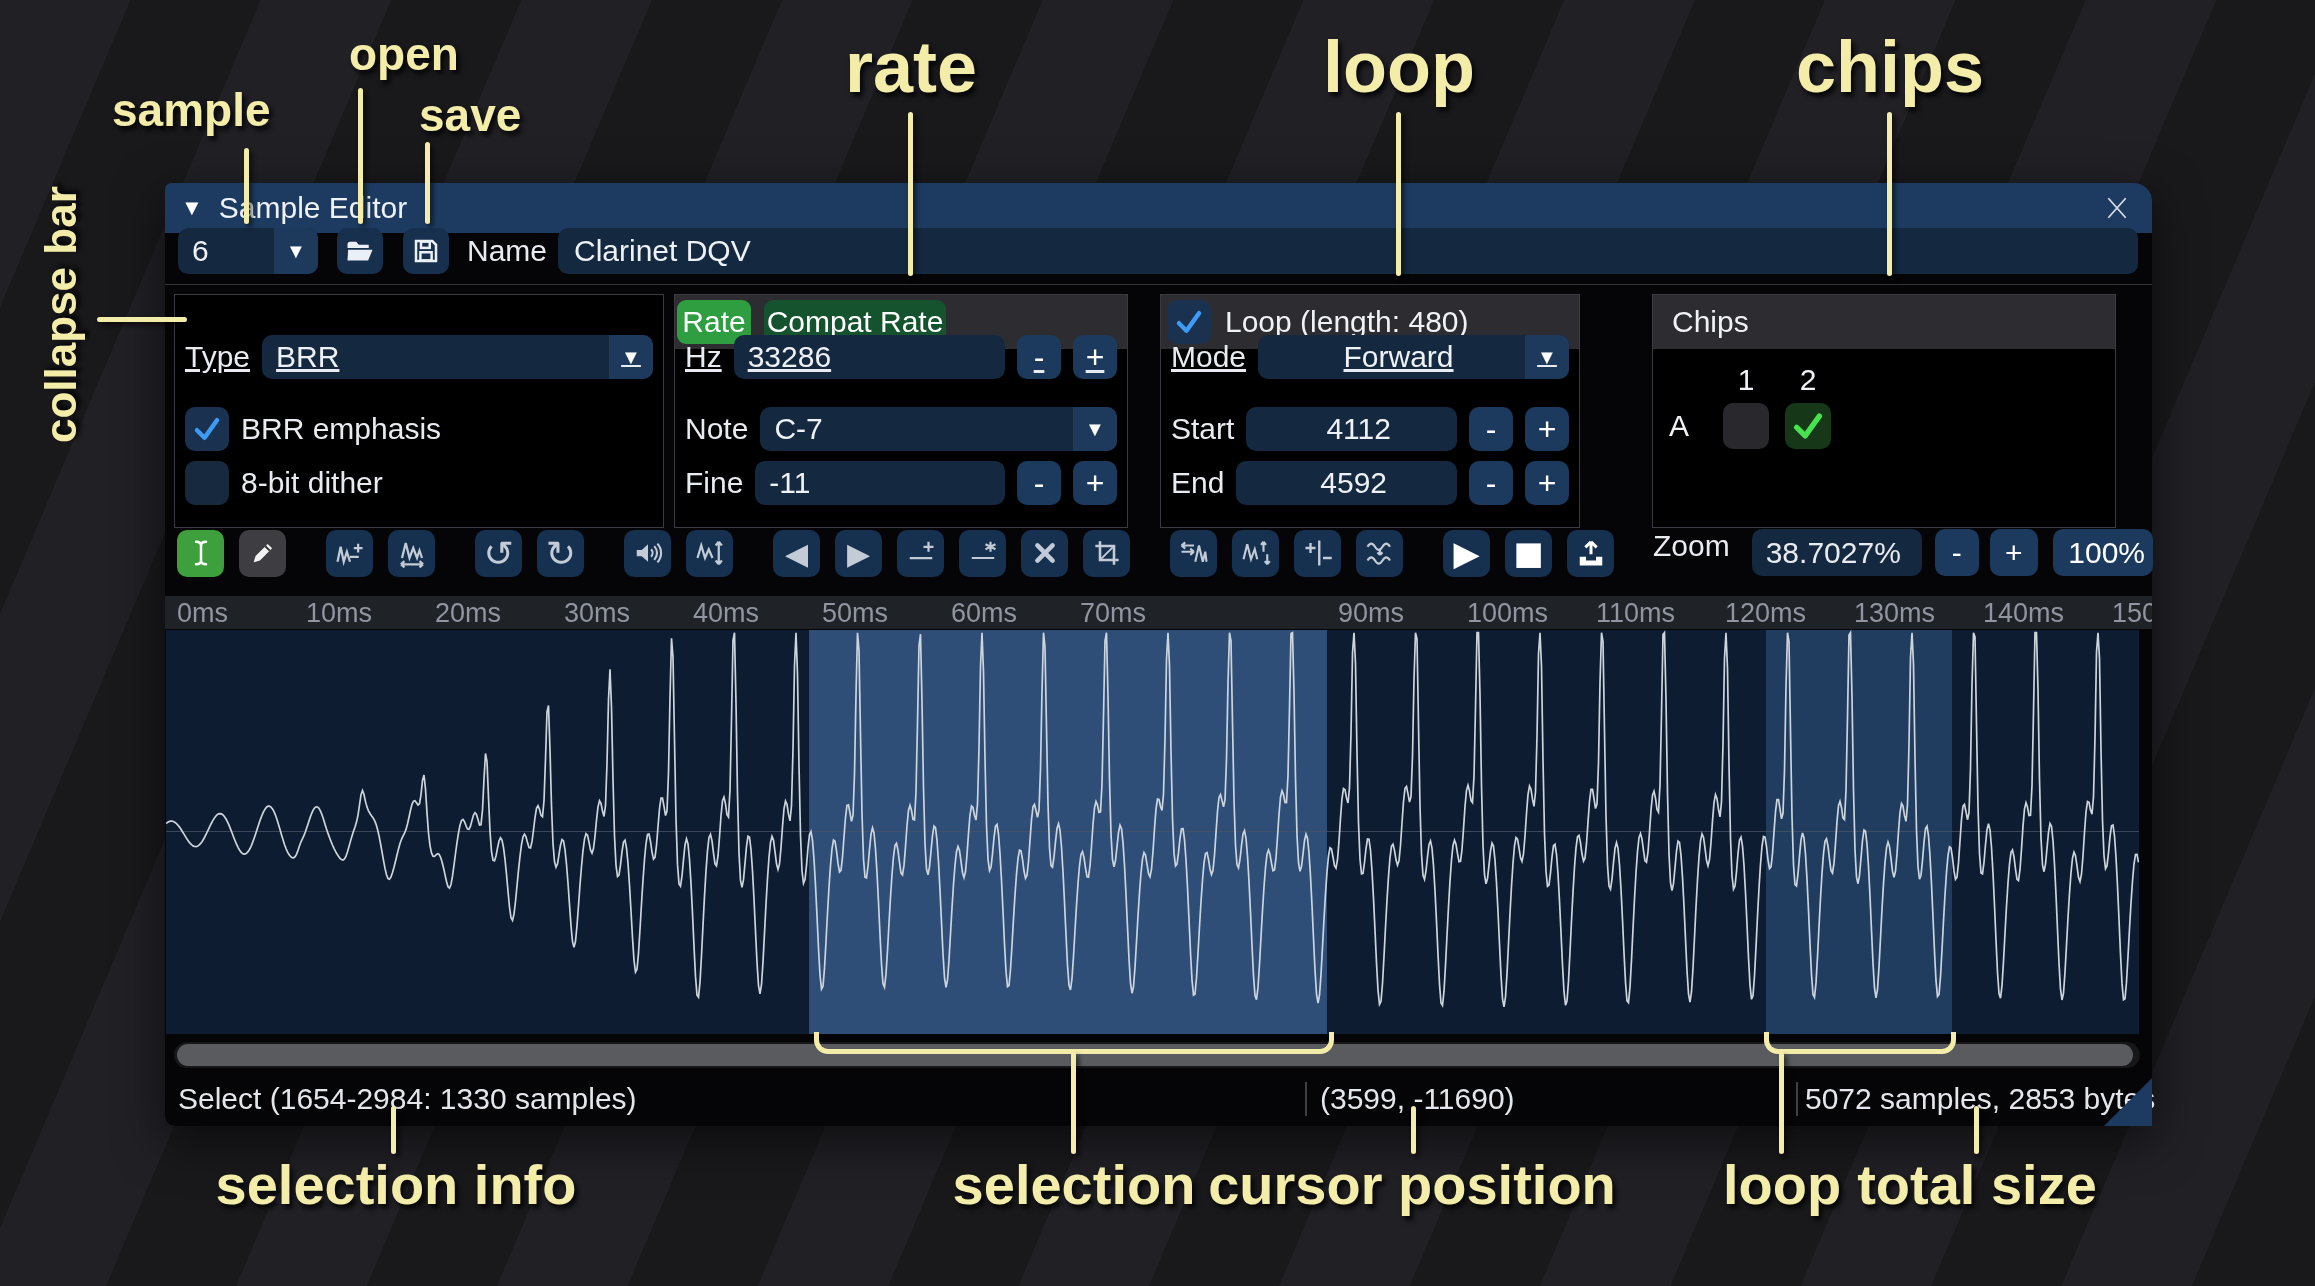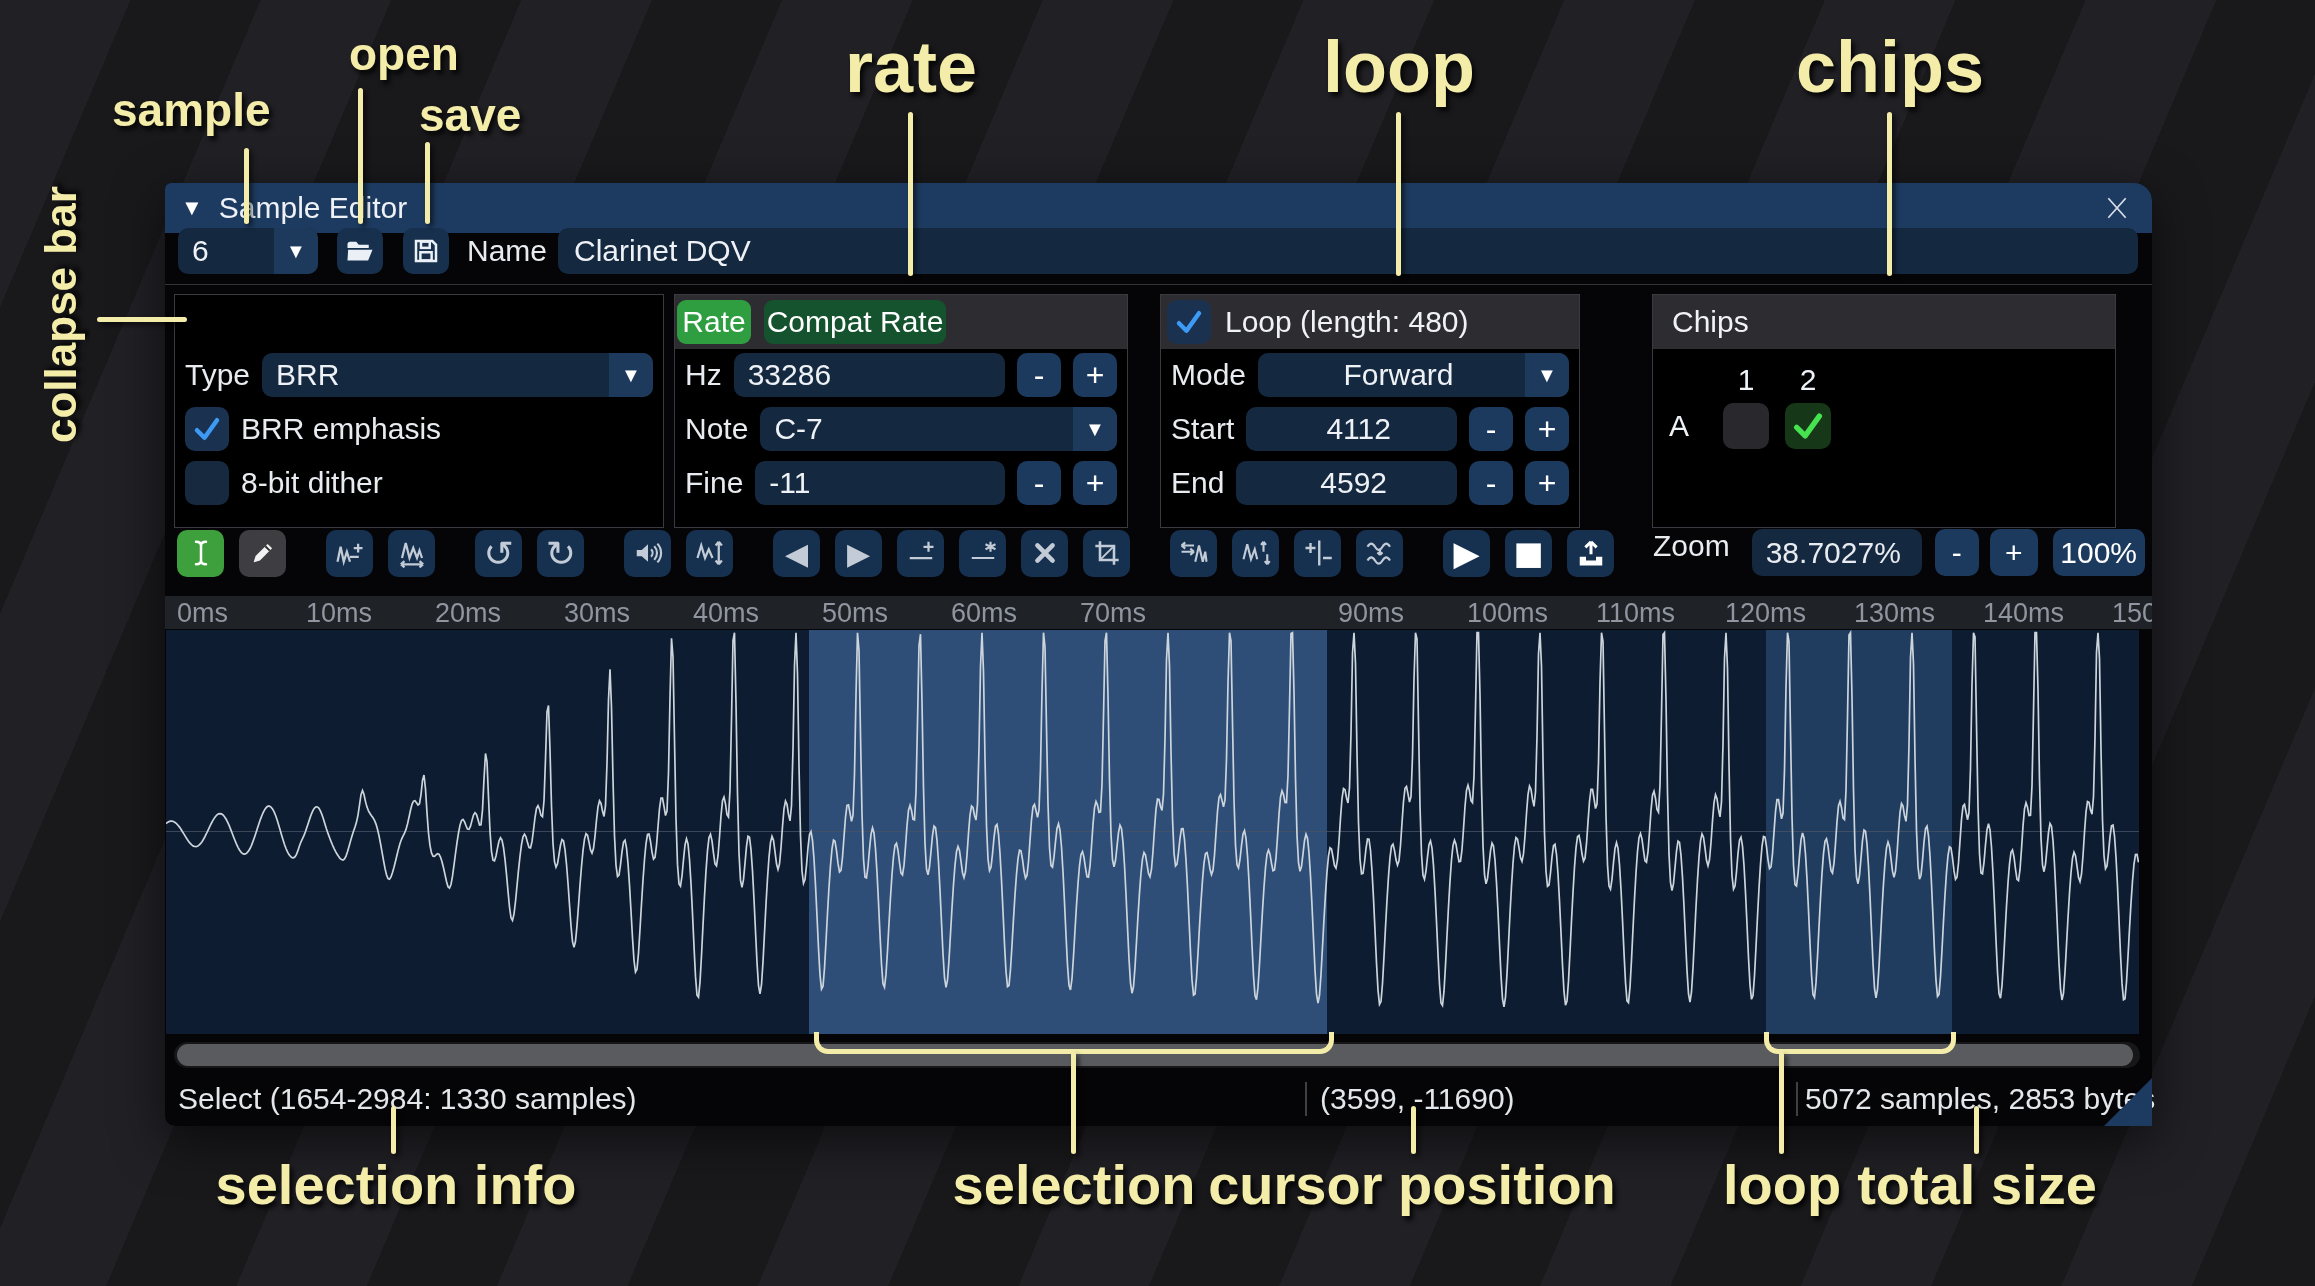--- a/index.html
+++ b/index.html
@@ -31,21 +31,21 @@
   #name-field{left:558px;width:1580px;background:#142940;border:none;outline:none;padding:0 16px;box-sizing:border-box;}
 
   
   .section{position:absolute;top:294px;height:234px;background:#000;border:1px solid #3a3a40;box-sizing:border-box;}
   .sec-head{position:absolute;left:0;top:0;right:0;height:54px;background:#2d2d31;display:flex;align-items:center;color:#f0f2f5;font-size:30px;}
   #sec-info{left:174px;width:490px;}
   #sec-rate{left:674px;width:454px;}
   #sec-loop{left:1160px;width:420px;text-align:center;}
   #sec-chips{left:1652px;width:464px;}
   .row{position:absolute;left:10px;right:10px;height:44px;display:flex;align-items:center;gap:12px;color:#e8ebef;font-size:30px;}
-  .r1{top:58px;} .r2{top:112px;gap:12px;} .r3{top:166px;}
+  .r1{top:40px;text-decoration:underline;} .r2{top:112px;gap:12px;} .r3{top:166px;}
   .field,.select{flex:1;height:44px;background:#142940;border-radius:10px;display:flex;align-items:center;color:#eef1f5;min-width:0;}
   .field .val,.select .val{padding-left:14px;flex:1;white-space:nowrap;overflow:hidden;}
   .select .combo-arrow{border-radius:0 10px 10px 0;}
   .spin{width:44px;height:44px;background:#1c3a5e;border-radius:10px;display:flex;align-items:center;justify-content:center;color:#fff;font-size:32px;flex:none;}
   .cb{width:44px;height:44px;border-radius:10px;background:#1b3150;display:flex;align-items:center;justify-content:center;flex:none;}
   .cb.empty{background:#16293f;}
   .collapse-btn{width:43px;height:43px;margin-left:13px;background:#1d3a5c;border-radius:9px;display:flex;align-items:center;justify-content:center;}
   .sec-head .ht{margin-left:19px;}
   .tab{height:44px;border-radius:9px;display:flex;align-items:center;justify-content:center;font-size:30px;color:#fff;}
   #tab-rate{margin-left:2px;width:74px;background:#2e9e41;}
@@ -61,21 +61,21 @@
   #toolbar{position:absolute;left:177px;top:529px;height:48px;display:flex;align-items:center;}
   .tbtn{width:47px;height:47px;border-radius:10px;background:#16304f;color:#c3ccd6;display:flex;align-items:center;justify-content:center;margin-right:15px;flex:none;font-size:30px;}
   .tbtn.grp{margin-right:40px;}
   .tbtn.active-green{background:#3ea03c;color:#fff;}
   .tbtn.active-gray{background:#3e3e42;color:#f2f2f2;}
   .tbtn.white{color:#fff;}
   .uni{font-family:"DejaVu Sans",sans-serif;}
   #zoom-cluster{position:absolute;top:529px;left:1653px;height:47px;display:flex;align-items:flex-start;color:#e8ebef;font-size:30px;}
   #zoom-field{width:170px;height:47px;margin-left:22px;background:#142940;border-radius:10px;display:flex;align-items:center;padding-left:14px;box-sizing:border-box;}
   .zbtn{height:47px;background:#1c3a5e;border-radius:10px;color:#fff;display:flex;align-items:center;justify-content:center;font-size:30px;}
-  #zoom-out{width:44px;margin-left:13px;} #zoom-in{width:48px;margin-left:11px;} #zoom-reset{width:92px;margin-left:15px;}
+  #zoom-out{width:44px;margin-left:13px;} #zoom-in{width:48px;margin-left:11px;} #zoom-reset{width:92px;margin-left:15px;padding-left:8px;}
 
   
   #ruler{position:absolute;left:165px;top:596px;width:1987px;height:33px;background:#1f2227;overflow:hidden;}
   #ruler span{position:absolute;top:2px;font-size:27px;color:#9096a0;white-space:nowrap;}
   #wave{position:absolute;left:166px;top:630px;width:1973px;height:404px;background:#0d1c30;overflow:hidden;}
   #sel-overlay,#loop-overlay{position:absolute;top:0;bottom:0;}
   #centerline{position:absolute;left:0;right:0;top:201px;height:1px;background:#475363;opacity:.8;}
   #wave svg{position:absolute;left:0;top:0;}
 
   

